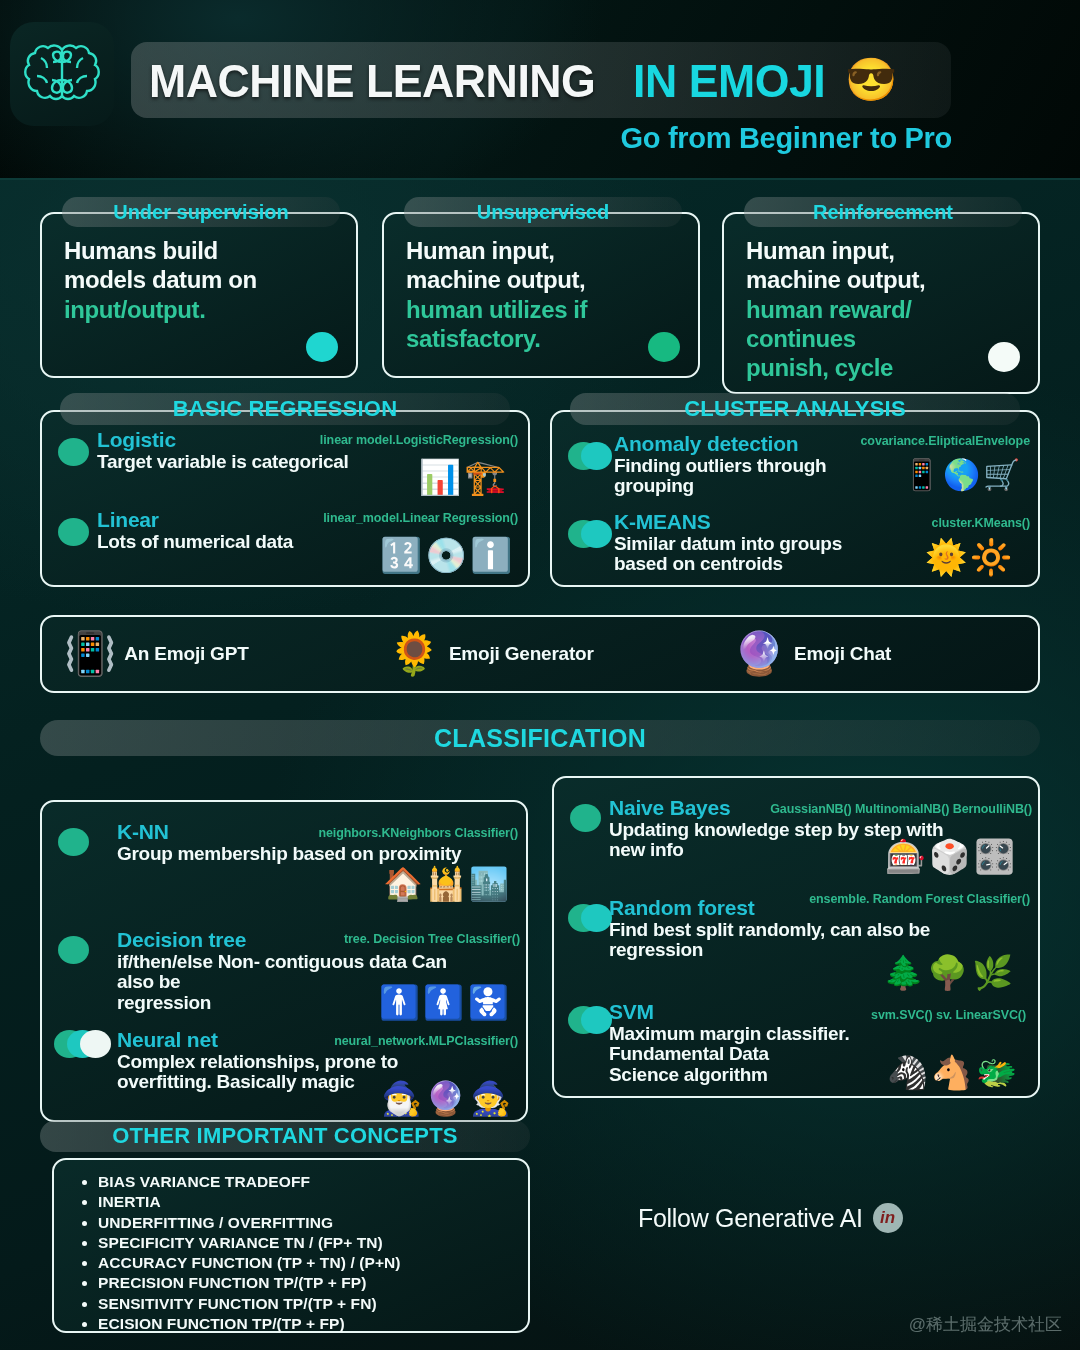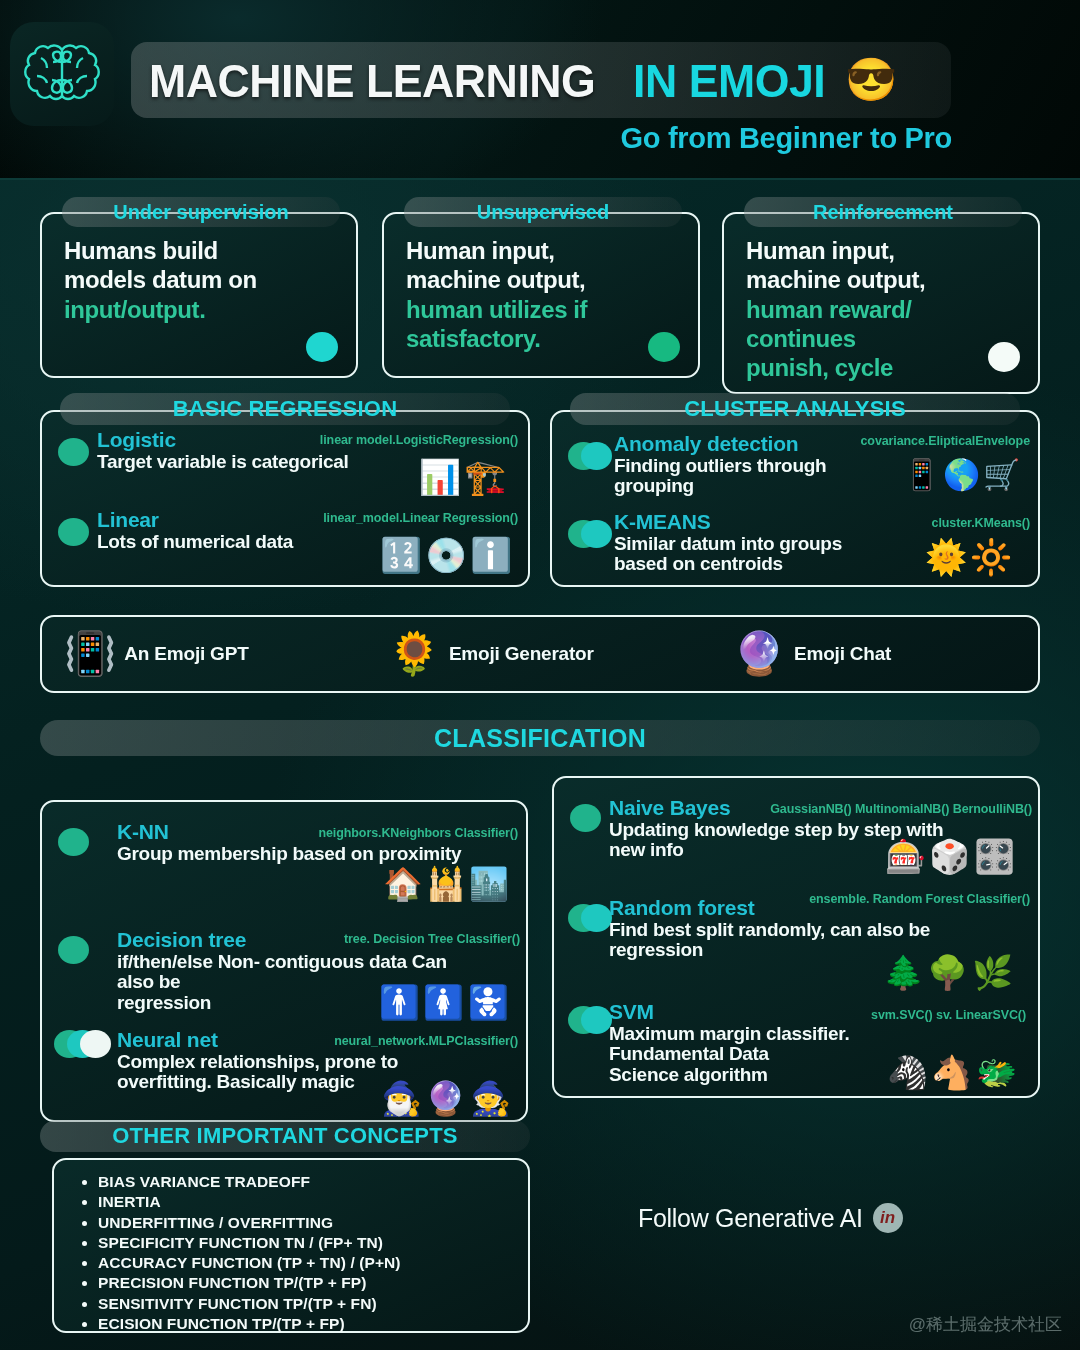--- a/index.html
+++ b/index.html
@@ -330,21 +330,21 @@
     <div class="abs codelbl" style="right:12px; top:230px;">svm.SVC() sv. LinearSVC()</div>
     <div class="abs emojis" style="right:18px; top:278px; font-size:33px;">🦓🐴🐲</div>
   </div>
 
   <div class="pill concepts-pill">OTHER IMPORTANT CONCEPTS</div>
   <div class="card concepts-card">
     <ul>
       <li>BIAS VARIANCE TRADEOFF</li>
       <li>INERTIA</li>
       <li>UNDERFITTING / OVERFITTING</li>
-      <li>SPECIFICITY FUNCTION TN / (FP+ TN)</li>
+      <li>SPECIFICITY VARIANCE TN / (FP+ TN)</li>
       <li>ACCURACY FUNCTION (TP + TN) / (P+N)</li>
       <li>PRECISION FUNCTION TP/(TP + FP)</li>
       <li>SENSITIVITY FUNCTION TP/(TP + FN)</li>
       <li>ECISION FUNCTION TP/(TP + FP)</li>
     </ul>
   </div>
 
   <div class="follow">
     <span class="ftext">Follow Generative AI</span>
     <span class="li-badge">in</span>

